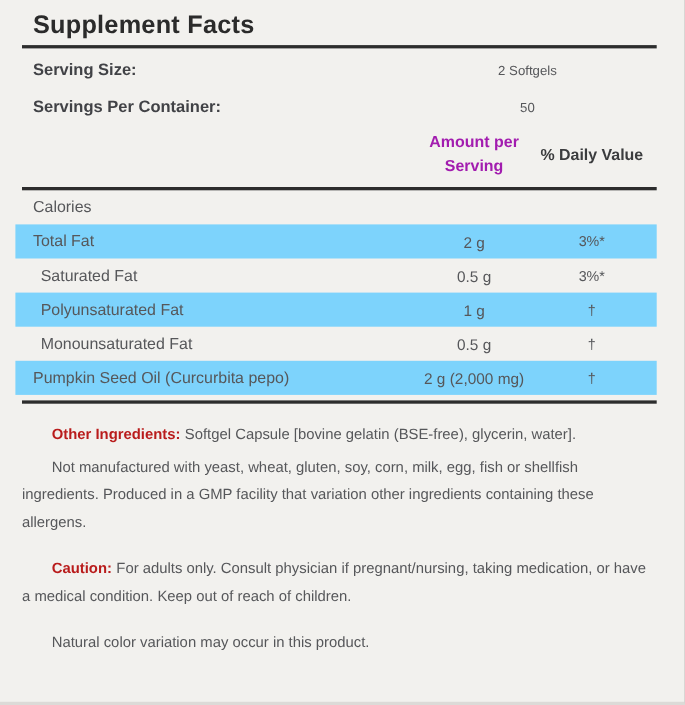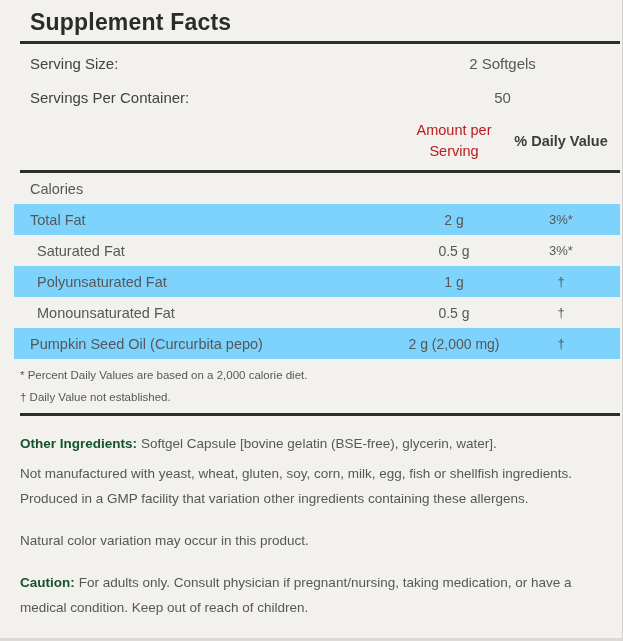--- a/index.html
+++ b/index.html
@@ -7,21 +7,21 @@
   body { font-family: "Liberation Sans", "DejaVu Sans", sans-serif; }
 
   .label {
     width: 623px;
     height: 641px;
     background: #f2f1ee;
     border-right: 1px solid #d2d0ce;
     border-bottom: 3px solid #dcdad7;
     overflow: hidden;
   }
-  .inner { padding: 0 2px 0 14px; }
+  .inner { padding: 0 25px 0 14px; }
 
   .title {
     margin: 9px 0 0 16px;
     font-size: 23px;
     font-weight: 700;
     color: #2b2b2b;
     letter-spacing: 0.2px;
   }
   .rule {
     border: none;
@@ -31,44 +31,44 @@
 
   .serving-row {
     display: flex;
     align-items: center;
     height: 29px;
     margin-top: 5px;
   }
   .serving-row .s-label {
     margin-left: 16px;
     font-size: 15px;
-    font-weight: 400;
+    font-weight: 700;
     color: #414246;
     flex: 1;
   }
   .serving-row .s-value {
     width: 235px;
     text-align: center;
-    font-size: 15px;
+    font-size: 12px;
     color: #56575a;
   }
 
   .col-header {
     display: flex;
     align-items: center;
     height: 54px;
     margin-top: 2px;
   }
   .col-header .spacer { flex: 1; }
   .col-amount {
     width: 120px;
     text-align: center;
     font-size: 14.5px;
-    font-weight: 400;
-    color: #b91c1c;
+    font-weight: 700;
+    color: #a21caf;
     line-height: 1.45;
   }
   .col-dv {
     width: 106px;
     padding-right: 12px;
     text-align: center;
     font-size: 14.5px;
     font-weight: 700;
     color: #3b3c3e;
   }
@@ -106,21 +106,21 @@
   .rule-3 { margin-top: 5px; }
 
   .paragraphs { margin: 15px 0 0 6px; }
   .para {
     font-size: 13.5px;
     line-height: 25px;
     color: #56575a;
     margin-bottom: 5px;
     padding-right: 2px;
   }
-  .para .lead { font-weight: 700; color: #14532d; }
+  .para .lead { font-weight: 700; color: #b91c1c; margin-left: 27px; }
   .para .lead:not(:empty) { margin-right: 4px; }
   .para--gap { margin-top: 17px; }
 </style>
 </head>
 <body>
 
 <div class="label">
   <div class="inner">
 
     <div class="title">Supplement Facts</div>
@@ -165,30 +165,26 @@
       <span class="name">Monounsaturated Fat</span>
       <span class="amount">0.5 g</span>
       <span class="dv">†</span>
     </div>
     <div class="t-row t-row--white">
       <span class="name">Pumpkin Seed Oil (Curcurbita pepo)</span>
       <span class="amount">2 g (2,000 mg)</span>
       <span class="dv">†</span>
     </div>
 
-    <div class="footnotes">
-      <div class="footnote">* Percent Daily Values are based on a 2,000 calorie diet.</div>
-      <div class="footnote">† Daily Value not established.</div>
-    </div>
 
     <hr class="rule rule-3">
 
     <div class="paragraphs">
       <p class="para"><span class="lead">Other Ingredients:</span><span>Softgel Capsule [bovine gelatin (BSE-free), glycerin, water].</span></p>
       <p class="para"><span class="lead"></span><span>Not manufactured with yeast, wheat, gluten, soy, corn, milk, egg, fish or shellfish ingredients. Produced in a GMP facility that variation other ingredients containing these allergens.</span></p>
+      <p class="para para--gap"><span class="lead">Caution:</span><span>For adults only. Consult physician if pregnant/nursing, taking medication, or have a medical condition. Keep out of reach of children.</span></p>
       <p class="para para--gap"><span class="lead"></span><span>Natural color variation may occur in this product.</span></p>
-      <p class="para para--gap"><span class="lead">Caution:</span><span>For adults only. Consult physician if pregnant/nursing, taking medication, or have a medical condition. Keep out of reach of children.</span></p>
       <p class="para para--gap"><span class="lead"></span></p>
 
     </div>
 
   </div>
 </div>
 
 </body></html>

